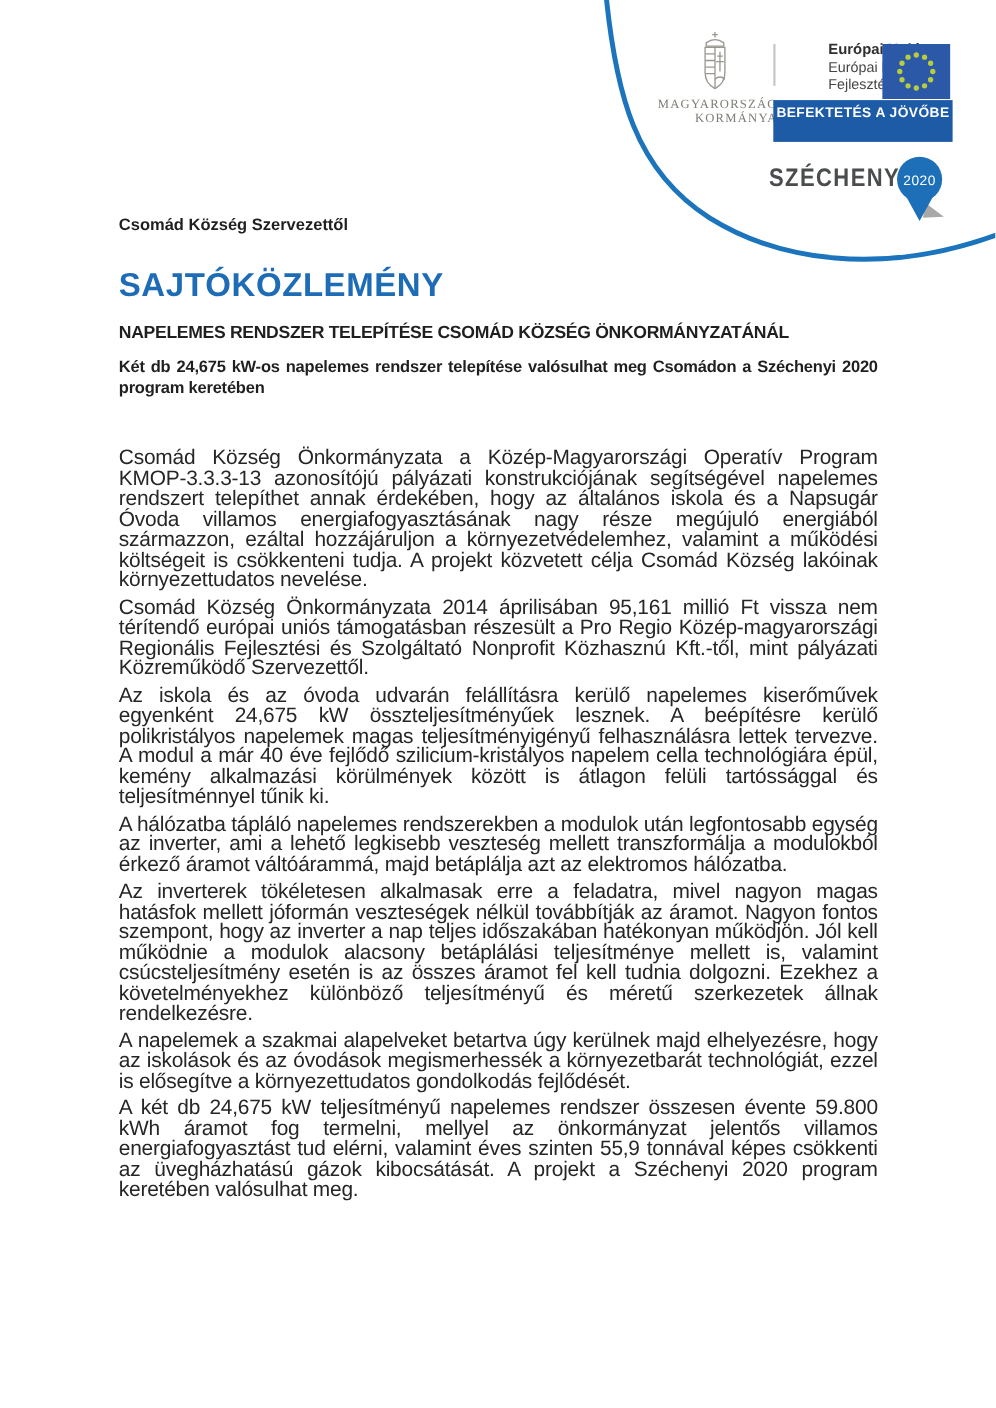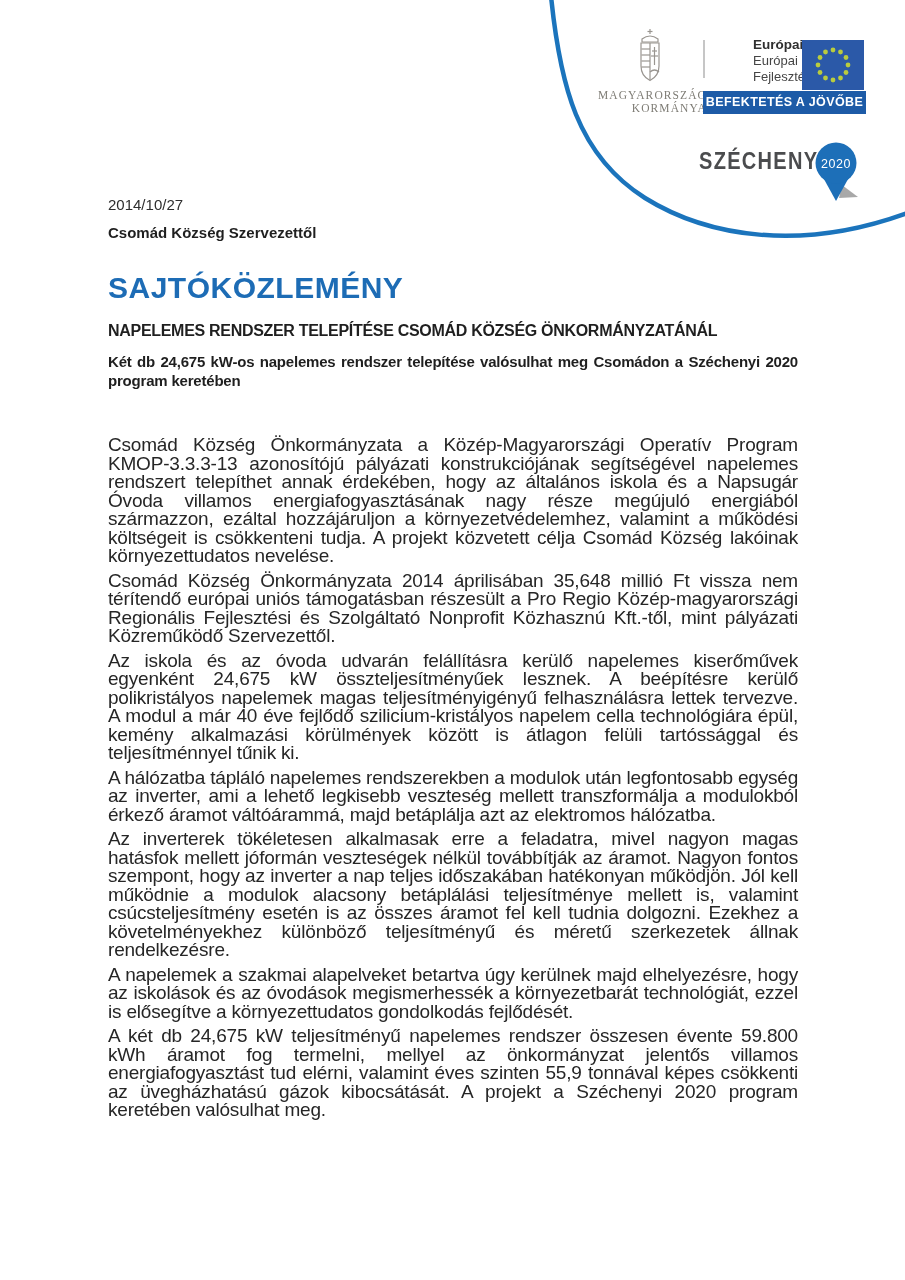--- a/index.html
+++ b/index.html
@@ -26,21 +26,21 @@
 
   .eu-divider{position:absolute;left:703px;top:40px;width:2px;height:38px;background:#c6c6c6;z-index:2;}
 
   .eu-text{position:absolute;left:713px;top:37px;z-index:2;color:#3c3c3c;margin-left:40px;}
   .eu-text .l1{font-weight:bold;font-size:13.5px;line-height:16px;color:#2f2f2f;}
   .eu-text .l2,.eu-text .l3{font-size:13px;line-height:15.5px;color:#454545;}
 
   .eu-flag{position:absolute;left:802px;top:40px;z-index:2;}
 
   .banner{
-    position:absolute;left:703px;top:91px;width:163px;height:23px;z-index:2;
+    position:absolute;left:703px;top:91px;width:163px;height:38px;z-index:2;
     background:#1d5ba7;color:#ffffff;
     font-size:12.5px;font-weight:bold;letter-spacing:.4px;
     text-align:center;line-height:23px;
   }
 
   .sz-text{
     position:absolute;left:699px;top:148px;z-index:2;
     font-size:23px;font-weight:bold;color:#4b4c4e;
     letter-spacing:1.5px;white-space:nowrap;
     transform:scaleX(.87);transform-origin:left top;
@@ -131,27 +131,26 @@
 
   <div class="sz-text">SZÉCHENYI</div>
   <svg class="pin" width="48" height="60" viewBox="0 0 48 60" aria-hidden="true">
     <path d="M29 43 L45 55 L26 56 Z" fill="#a8a8a8"></path>
     <path d="M6.5 29 L23 59 L39.5 29 Z" fill="#1d6fb8"></path>
     <circle cx="23" cy="21" r="20.5" fill="#1d6fb8"></circle>
     <text x="23" y="26" text-anchor="middle" font-family="Liberation Sans, sans-serif" font-size="12.5" letter-spacing="0.5" fill="#ffffff">2020</text>
   </svg>
 
   <main class="doc">
-    <div class="date">2014/10/27</div>
     <div class="org">Csomád Község Szervezettől</div>
     <h1 class="title">SAJTÓKÖZLEMÉNY</h1>
     <h2 class="subtitle">NAPELEMES RENDSZER TELEPÍTÉSE CSOMÁD KÖZSÉG ÖNKORMÁNYZATÁNÁL</h2>
     <p class="lead">Két db 24,675 kW-os napelemes rendszer telepítése valósulhat meg Csomádon a Széchenyi 2020 program keretében</p>
     <p class="para">Csomád Község Önkormányzata a Közép-Magyarországi Operatív Program KMOP-3.3.3-13 azonosítójú pályázati konstrukciójának segítségével napelemes rendszert telepíthet annak érdekében, hogy az általános iskola és a Napsugár Óvoda villamos energiafogyasztásának nagy része megújuló energiából származzon, ezáltal hozzájáruljon a környezetvédelemhez, valamint a működési költségeit is csökkenteni tudja. A projekt közvetett célja Csomád Község lakóinak környezettudatos nevelése.</p>
-    <p class="para">Csomád Község Önkormányzata 2014 áprilisában 35,648 millió Ft vissza nem térítendő európai uniós támogatásban részesült a Pro Regio Közép-magyarországi Regionális Fejlesztési és Szolgáltató Nonprofit Közhasznú Kft.-től, mint pályázati Közreműködő Szervezettől.</p>
+    <p class="para">Csomád Község Önkormányzata 2014 áprilisában 95,161 millió Ft vissza nem térítendő európai uniós támogatásban részesült a Pro Regio Közép-magyarországi Regionális Fejlesztési és Szolgáltató Nonprofit Közhasznú Kft.-től, mint pályázati Közreműködő Szervezettől.</p>
     <p class="para">Az iskola és az óvoda udvarán felállításra kerülő napelemes kiserőművek egyenként 24,675 kW összteljesítményűek lesznek. A beépítésre kerülő polikristályos napelemek magas teljesítményigényű felhasználásra lettek tervezve. A modul a már 40 éve fejlődő szilicium-kristályos napelem cella technológiára épül, kemény alkalmazási körülmények között is átlagon felüli tartóssággal és teljesítménnyel tűnik ki.</p>
     <p class="para">A hálózatba tápláló napelemes rendszerekben a modulok után legfontosabb egység az inverter, ami a lehető legkisebb veszteség mellett transzformálja a modulokból érkező áramot váltóárammá, majd betáplálja azt az elektromos hálózatba.</p>
     <p class="para">Az inverterek tökéletesen alkalmasak erre a feladatra, mivel nagyon magas hatásfok mellett jóformán veszteségek nélkül továbbítják az áramot. Nagyon fontos szempont, hogy az inverter a nap teljes időszakában hatékonyan működjön. Jól kell működnie a modulok alacsony betáplálási teljesítménye mellett is, valamint csúcsteljesítmény esetén is az összes áramot fel kell tudnia dolgozni. Ezekhez a követelményekhez különböző teljesítményű és méretű szerkezetek állnak rendelkezésre.</p>
     <p class="para">A napelemek a szakmai alapelveket betartva úgy kerülnek majd elhelyezésre, hogy az iskolások és az óvodások megismerhessék a környezetbarát technológiát, ezzel is elősegítve a környezettudatos gondolkodás fejlődését.</p>
     <p class="para">A két db 24,675 kW teljesítményű napelemes rendszer összesen évente 59.800 kWh áramot fog termelni, mellyel az önkormányzat jelentős villamos energiafogyasztást tud elérni, valamint éves szinten 55,9 tonnával képes csökkenti az üvegházhatású gázok kibocsátását. A projekt a Széchenyi 2020 program keretében valósulhat meg.</p>
   </main>
 
 </div>
 
 </body></html>

